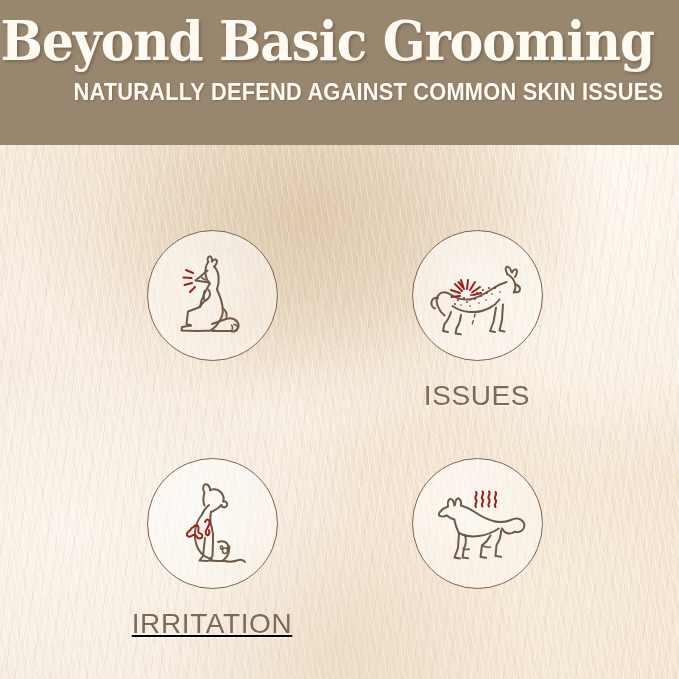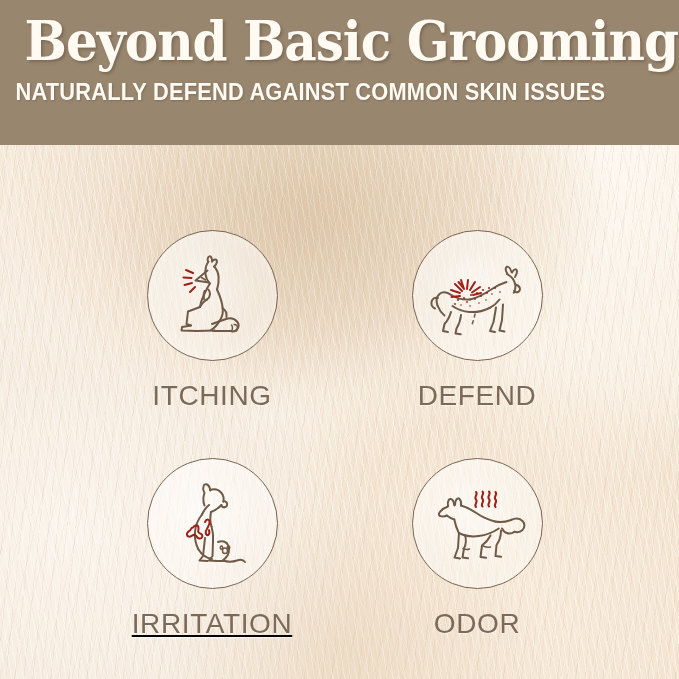--- a/index.html
+++ b/index.html
@@ -85,21 +85,21 @@
   
   .header-band {
     position: absolute;
     left: 0; top: 0;
     width: 679px;
     height: 145px;
     background: #99866f;
     z-index: 5;
     display: flex;
     flex-direction: column;
-    align-items: flex-start;
+    align-items: flex-end;
     justify-content: flex-start;
   }
   .title {
     margin: 0;
     padding-top: 14px;
     font-family: "DejaVu Serif", serif;
     font-weight: bold;
     font-size: 54px;
     line-height: 1.02;
     letter-spacing: -1.2px;
@@ -226,21 +226,20 @@
           <path class="ln" d="M70.5 72 c3 2 4.5 5.5 4 9"></path>
 
           <g class="red">
             <path d="M41 37 L34 34"></path>
             <path d="M39.5 42 L31.5 41.5"></path>
             <path d="M40 47 L32.5 49"></path>
             <path d="M43 51 L38 56"></path>
           </g>
         </svg>
       </div>
-      <div class="label">ITCHING</div>
     </div>
 
     <div class="cell cell-tr">
       <div class="circle">
         <svg width="120" height="120" viewBox="0 0 120 120" aria-hidden="true">
 
           <path class="ln" d="M90 37 c-2.5 -4 -1 -7.5 1.5 -6 1.8 1 2.6 3 3 5"></path>
           <path class="ln" d="M95 36.5 c2 -4 5 -4 5 -1 0 2 -1 4 -2 5.5"></path>
           <path class="ln" d="M90 38 c4 2 7 5.5 8 9.5 .8 3.2 .4 6.5 -1.2 9.2"></path>
           <path class="ln" d="M98.5 48.5 c2.5 .8 4 2 4.4 3.8 .4 2 -.8 3.6 -2.8 4"></path>
@@ -295,21 +294,21 @@
             <circle cx="62" cy="67" r=".8"></circle>
           </g>
           <g fill="#4a3a2c">
             <circle cx="78" cy="52" r=".9"></circle>
             <circle cx="83" cy="56" r=".8"></circle>
             <circle cx="75" cy="58" r=".8"></circle>
             <circle cx="69" cy="64" r=".8"></circle>
           </g>
         </svg>
       </div>
-      <div class="label">DEFEND</div>
+      <div class="label">ISSUES</div>
     </div>
 
     <div class="cell cell-bl">
       <div class="circle">
         <svg width="120" height="120" viewBox="0 0 120 120" aria-hidden="true">
 
           <path class="ln" d="M52 28 c-2 -5 0 -9 3 -7.5 2 1 3 3.5 3.2 6"></path>
           <path class="ln" d="M58 26 c4.5 -1.5 9 0 11.5 3 2 2.5 2.5 5.5 1.8 8.5"></path>
           <path class="ln" d="M71.3 37.5 c2 -.5 3.5 .5 3.8 2.2 .3 1.8 -.8 3.3 -2.6 3.6"></path>
           <path class="ln" d="M72.5 43.3 c-1.5 .2 -2.8 -.6 -3.2 -2"></path>
@@ -377,17 +376,16 @@
           <path class="ln-thin" d="M46 84.5 c2 1 4.5 1.2 6.5 .5"></path>
 
           <g class="red" stroke-width="2.2">
             <path d="M59 28 c2.5 2.5 -2.5 5 0 7.5 2.5 2.5 -2.5 5 0 7.5"></path>
             <path d="M65.5 27.5 c2.5 2.5 -2.5 5 0 7.5 2.5 2.5 -2.5 5 0 7.5"></path>
             <path d="M72 27.5 c2.5 2.5 -2.5 5 0 7.5 2.5 2.5 -2.5 5 0 7.5"></path>
             <path d="M78.5 28 c2.5 2.5 -2.5 5 0 7.5 2.5 2.5 -2.5 5 0 7.5"></path>
           </g>
         </svg>
       </div>
-      <div class="label">ODOR</div>
     </div>
 
   </div>
 </div>
 
 </body></html>

